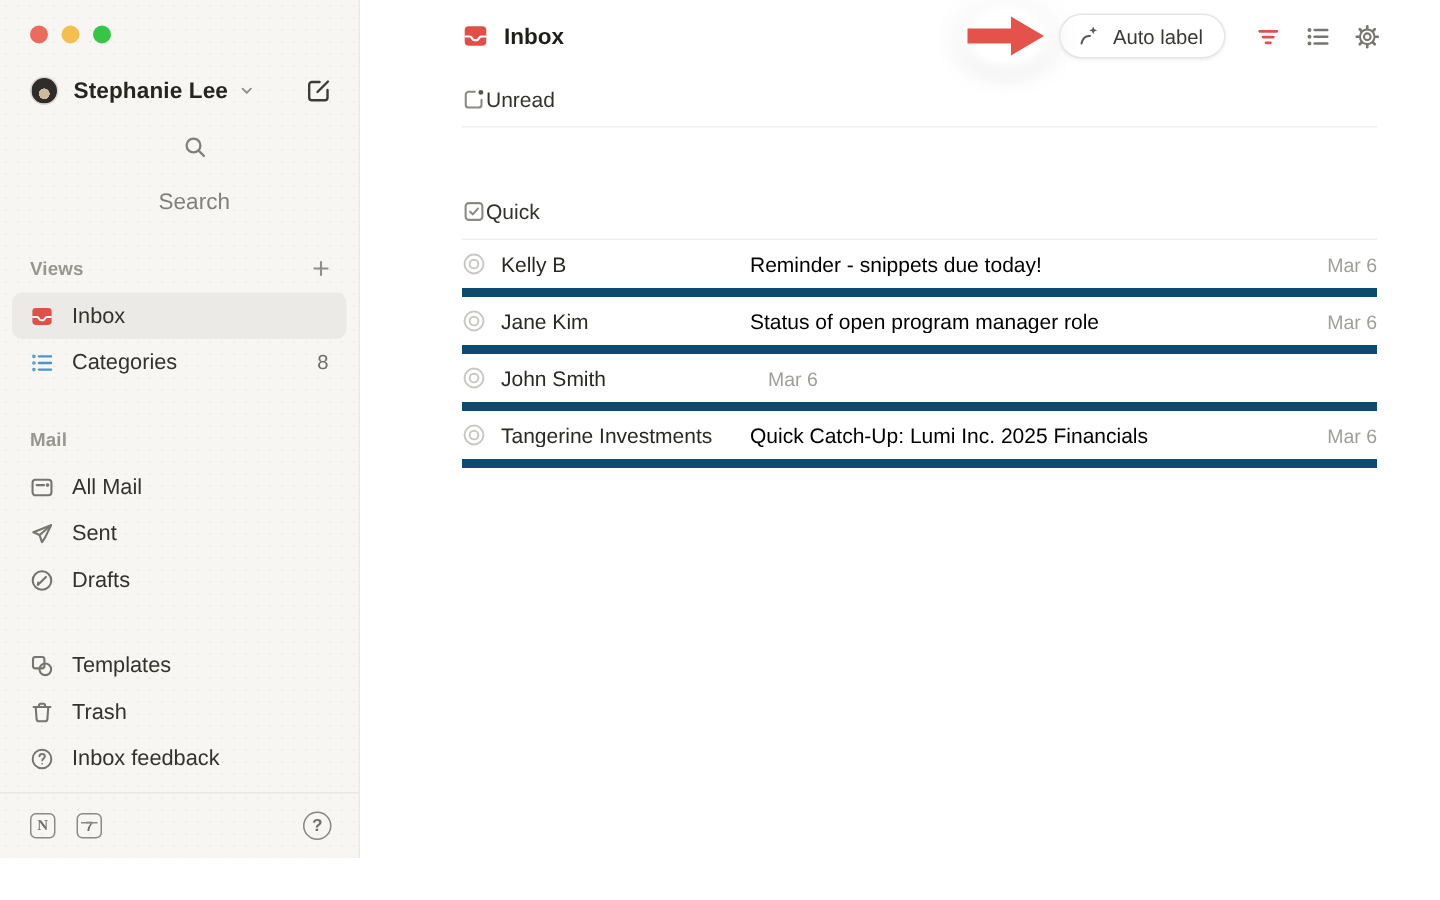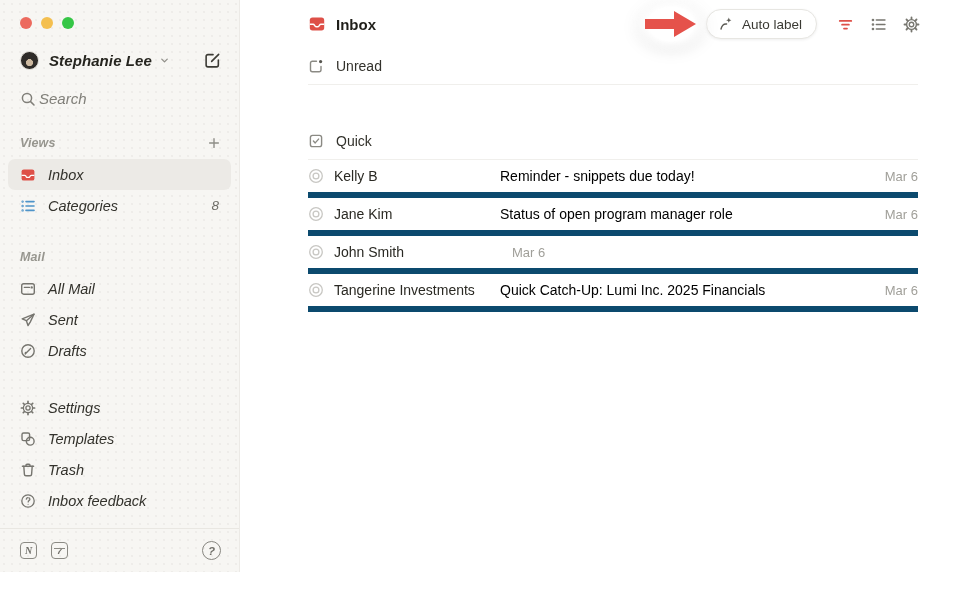--- a/index.html
+++ b/index.html
@@ -14,40 +14,39 @@
   svg { display: block; }
 
   
   .sidebar {
     width: 240px; height: 572px; flex: 0 0 240px;
     background-color: #f7f6f3;
     background-image: radial-gradient(rgba(80,70,50,0.05) 1px, transparent 1px);
     background-size: 8px 8px;
     display: flex; flex-direction: column;
     border-right: 1px solid #eceae6;
-    font-style: italic;
   }
   .traffic { display: flex; gap: 9px; padding: 17px 0 0 20px; }
   .traffic span { width: 12px; height: 12px; border-radius: 50%; }
   .tl-red { background: #ec6a5e; }
   .tl-yellow { background: #f4bf4f; }
   .tl-green { background: #35c646; }
 
   .profile { display: flex; align-items: center; margin-top: 22px; padding: 0 18px 0 20px; }
   .avatar {
     width: 19px; height: 19px; border-radius: 50%;
     background: radial-gradient(circle at 50% 62%, #cdb9a0 0 26%, #2f2c29 27%);
     border: 1px solid #d9d6cf;
   }
   .profile-name { font-size: 15px; font-weight: 700; color: #26251f; margin-left: 10px; letter-spacing: .1px; }
   .profile .chev { margin-left: 7px; color: #8f8e88; }
   .profile .spacer { flex: 1; }
   .compose-btn { color: #3c3b35; cursor: pointer; }
 
-  .search-row { display: flex; align-items: center; gap: 3px; margin-top: 20px; padding-left: 20px; color: #807f79; cursor: pointer; }
+  .search-row { display: flex; align-items: center; gap: 20px; margin-top: 20px; padding-left: 20px; color: #807f79; cursor: pointer; flex-direction: column; }
   .search-row .label { font-size: 15px; }
 
   .section-head {
     display: flex; align-items: center; justify-content: space-between;
     padding: 0 18px 0 20px; margin-top: 27px; height: 18px;
   }
   .section-title { font-size: 12.5px; color: #97968f; font-weight: 600; letter-spacing: .1px; }
   .plus-btn { color: #8f8e88; cursor: pointer; }
 
   .nav-list { margin: 7px 8px 0; }
@@ -106,21 +105,21 @@
     background: #fff; border: 1px solid #e7e6e2; border-radius: 16px;
     box-shadow: 0 1px 3px rgba(0,0,0,0.07);
     font-size: 13.5px; font-weight: 500; color: #3a3933; cursor: pointer;
     margin-right: 20px;
   }
   .hdr-icon { margin-left: 16px; cursor: pointer; color: #77766f; }
   .hdr-icon.red { color: #de5048; }
 
   .list-pad { padding: 0 42px 0 68px; }
   .section-row {
-    display: flex; align-items: center; gap: 12px; height: 37px;
+    display: flex; align-items: center; gap: 0; height: 37px;
     border-bottom: 1px solid #f0efec;
     font-size: 14px; color: #3a3933;
   }
   .section-row .sec-label { font-size: 14px; color: #33322c; }
   .empty-gap { height: 38px; border: none; }
 
   .email-row {
     display: flex; align-items: center; height: 38px;
     border-bottom: 6px solid #0c4a6e; cursor: pointer;
   }
@@ -219,30 +218,20 @@
     <div class="nav-item">
       <svg class="icon16 icon-gray" viewBox="0 0 16 16" fill="none" stroke="currentColor" stroke-width="1.4" stroke-linecap="round">
         <circle cx="8" cy="8" r="6.2"></circle>
           <path d="M5.4 10.8l5.2-5.2M5.2 11l.3-1.6"></path>
       </svg>
       <span>Drafts</span>
     </div>
   </div>
 
   <div class="nav-list tools">
-    <div class="nav-item">
-      <svg class="icon16 icon-gray" viewBox="0 0 16 16" fill="none" stroke="currentColor">
-        <circle cx="8" cy="8" r="2.1" stroke-width="1.3"></circle>
-        <circle cx="8" cy="8" r="4.6" stroke-width="1.3"></circle>
-        <g stroke-width="1.7" stroke-linecap="round">
-          <path d="M8 1.4v1.6M8 13v1.6M1.4 8h1.6M13 8h1.6M3.3 3.3l1.2 1.2M11.5 11.5l1.2 1.2M12.7 3.3l-1.2 1.2M4.5 11.5l-1.2 1.2"></path>
-        </g>
-      </svg>
-      <span>Settings</span>
-    </div>
     <div class="nav-item">
       <svg class="icon16 icon-gray" viewBox="0 0 16 16" fill="none" stroke="currentColor" stroke-width="1.4">
         <rect x="2" y="2" width="7.6" height="7.6" rx="1.6"></rect>
           <circle cx="10.2" cy="10.2" r="3.9"></circle>
       </svg>
       <span>Templates</span>
     </div>
     <div class="nav-item">
       <svg class="icon16 icon-gray" viewBox="0 0 16 16" fill="none" stroke="currentColor" stroke-width="1.4" stroke-linecap="round" stroke-linejoin="round">
         <path d="M2.4 4.3h11.2"></path>

